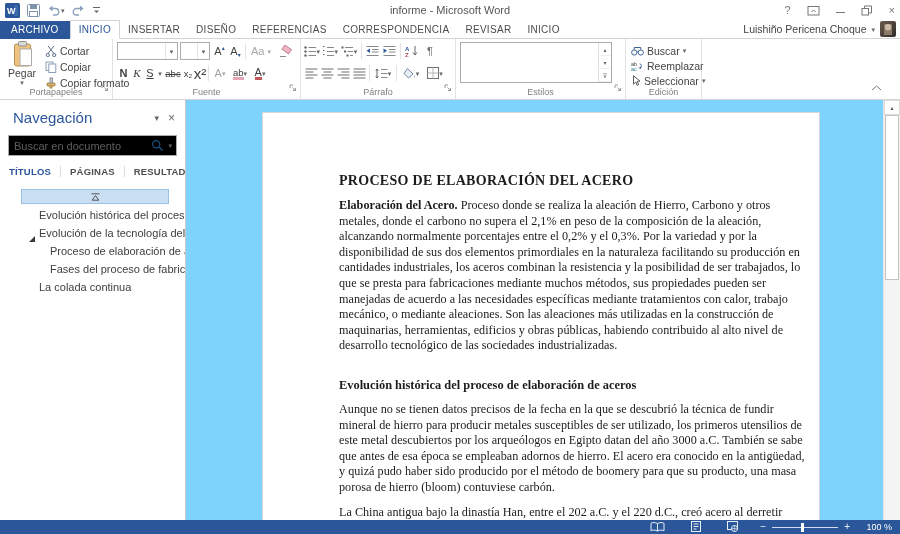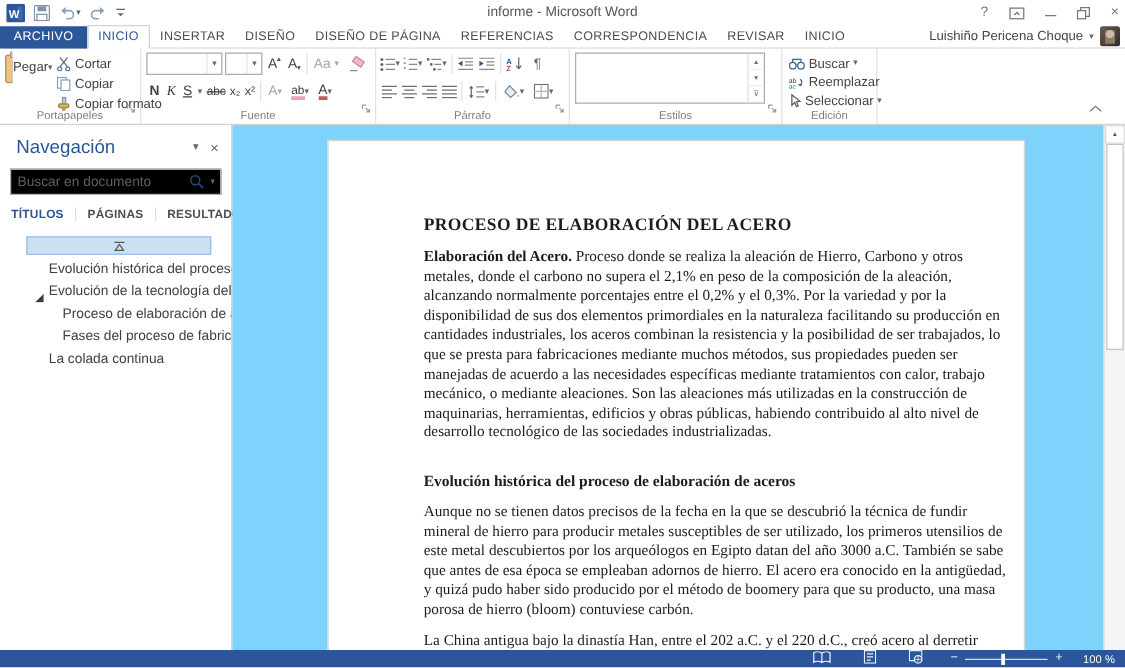--- a/index.html
+++ b/index.html
@@ -25,21 +25,21 @@
   .tab.active { color:#2b579a; background:#fff; border:1px solid #d4d4d4; border-bottom:1px solid #fff; margin-bottom:-1px; }
   .user-area { position:absolute; right:4px; bottom:1px; display:flex; align-items:center; gap:5px; font-size:10.5px; color:#444; }
   .avatar { width:16px; height:16px; border-radius:2px; background:linear-gradient(135deg,#6b5a4e,#2e2a28); position:relative; overflow:hidden; }
   .avatar:after { content:""; position:absolute; left:4px; top:3px; width:8px; height:11px; background:radial-gradient(circle at 50% 30%, #c9b9a6 0 3px, transparent 3.5px), radial-gradient(ellipse at 50% 95%, #8d7a66 0 5px, transparent 6px); }
 
   
   .ribbon { height:61px; position:relative; background:#fff; border-bottom:1px solid #d4d4d4; }
   .rgroup { position:absolute; top:0; height:60px; border-right:1px solid #e2e2e2; }
   .glabel { position:absolute; bottom:2px; left:0; right:0; text-align:center; font-size:9px; color:#7f7f7f; }
   .launcher { position:absolute; right:3px; bottom:3px; }
-  .bigbtn { position:absolute; display:flex; flex-direction:row; align-items:center; font-size:10.5px; color:#444; }
+  .bigbtn { position:absolute; display:flex; flex-direction:column; align-items:center; font-size:10.5px; color:#444; }
   .smallbtn { position:absolute; display:flex; align-items:center; gap:3px; font-size:10.5px; color:#444; white-space:nowrap; height:15px; }
   .combo { position:absolute; height:18px; background:#fff; border:1px solid #ababab; display:flex; align-items:center; }
   .combo .cval { flex:1; font-size:10px; padding-left:3px; color:#333; }
   .combo .cdd { width:12px; height:100%; display:flex; align-items:center; justify-content:center; border-left:1px solid #e4e4e4; }
   .fbtn { position:absolute; top:3px; height:18px; display:flex; align-items:center; justify-content:center; font-size:11px; color:#444; }
   .fbtn2 { position:absolute; top:25px; height:18px; display:flex; align-items:center; justify-content:center; font-size:11px; color:#404040; }
   .vdiv { position:absolute; width:1px; background:#e2e2e2; top:5px; height:34px; }
   .gray { color:#a6a6a6; }
   .colorbar { display:block; height:3px; margin-top:-1px; }
   .styles-box { position:absolute; left:4px; top:3px; width:152px; height:41px; border:1px solid #ababab; background:#fff; display:flex; }
@@ -157,21 +157,20 @@
       </span>
       <span class="wb closex">×</span>
     </div>
   </div>
 
   <div class="tabrow">
     <div class="tab file">ARCHIVO</div>
     <div class="tab active">INICIO</div>
     <div class="tab">INSERTAR</div>
     <div class="tab">DISEÑO</div>
-    <div class="tab">DISEÑO DE PÁGINA</div>
     <div class="tab">REFERENCIAS</div>
     <div class="tab">CORRESPONDENCIA</div>
     <div class="tab">REVISAR</div>
     <div class="tab">INICIO</div>
     <div class="user-area">
       <span>Luishiño Pericena Choque</span>
       <span class="cd">▾</span>
       <span class="avatar"></span>
     </div>
   </div>
@@ -262,21 +261,21 @@
         </div>
       <div class="fbtn2" style="left:43px;width:8px;">
           <span class="cd">▾</span>
         </div>
       <div class="fbtn2" style="left:50px;width:20px;text-decoration:line-through;font-size:9.5px;">
           <span>abc</span>
         </div>
       <div class="fbtn2" style="left:68px;width:14px;font-size:9.5px;">
           <span>x₂</span>
         </div>
-      <div class="fbtn2" style="left:80px;width:14px;font-size:10px;">
+      <div class="fbtn2" style="left:80px;width:14px;font-size:15px;">
           <span>x²</span>
         </div>
       <div class="vdiv" style="left:95px;top:26px;height:16px;"></div>
       <div class="fbtn2 gray" style="left:98px;width:18px;">
           <span>A</span>
           <span class="cd gray">▾</span>
         </div>
       <div class="fbtn2" style="left:117px;width:20px;font-size:9.5px;">
         <span style="display:inline-block;"><span>ab</span><span class="colorbar" style="background:#e8a3b4;"></span></span>
           <span class="cd">▾</span>

